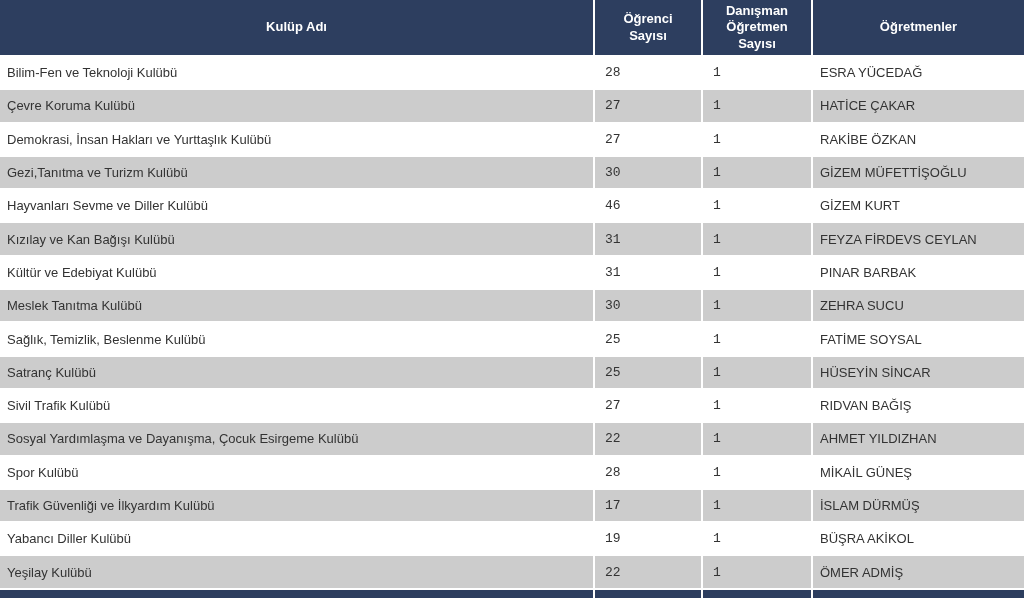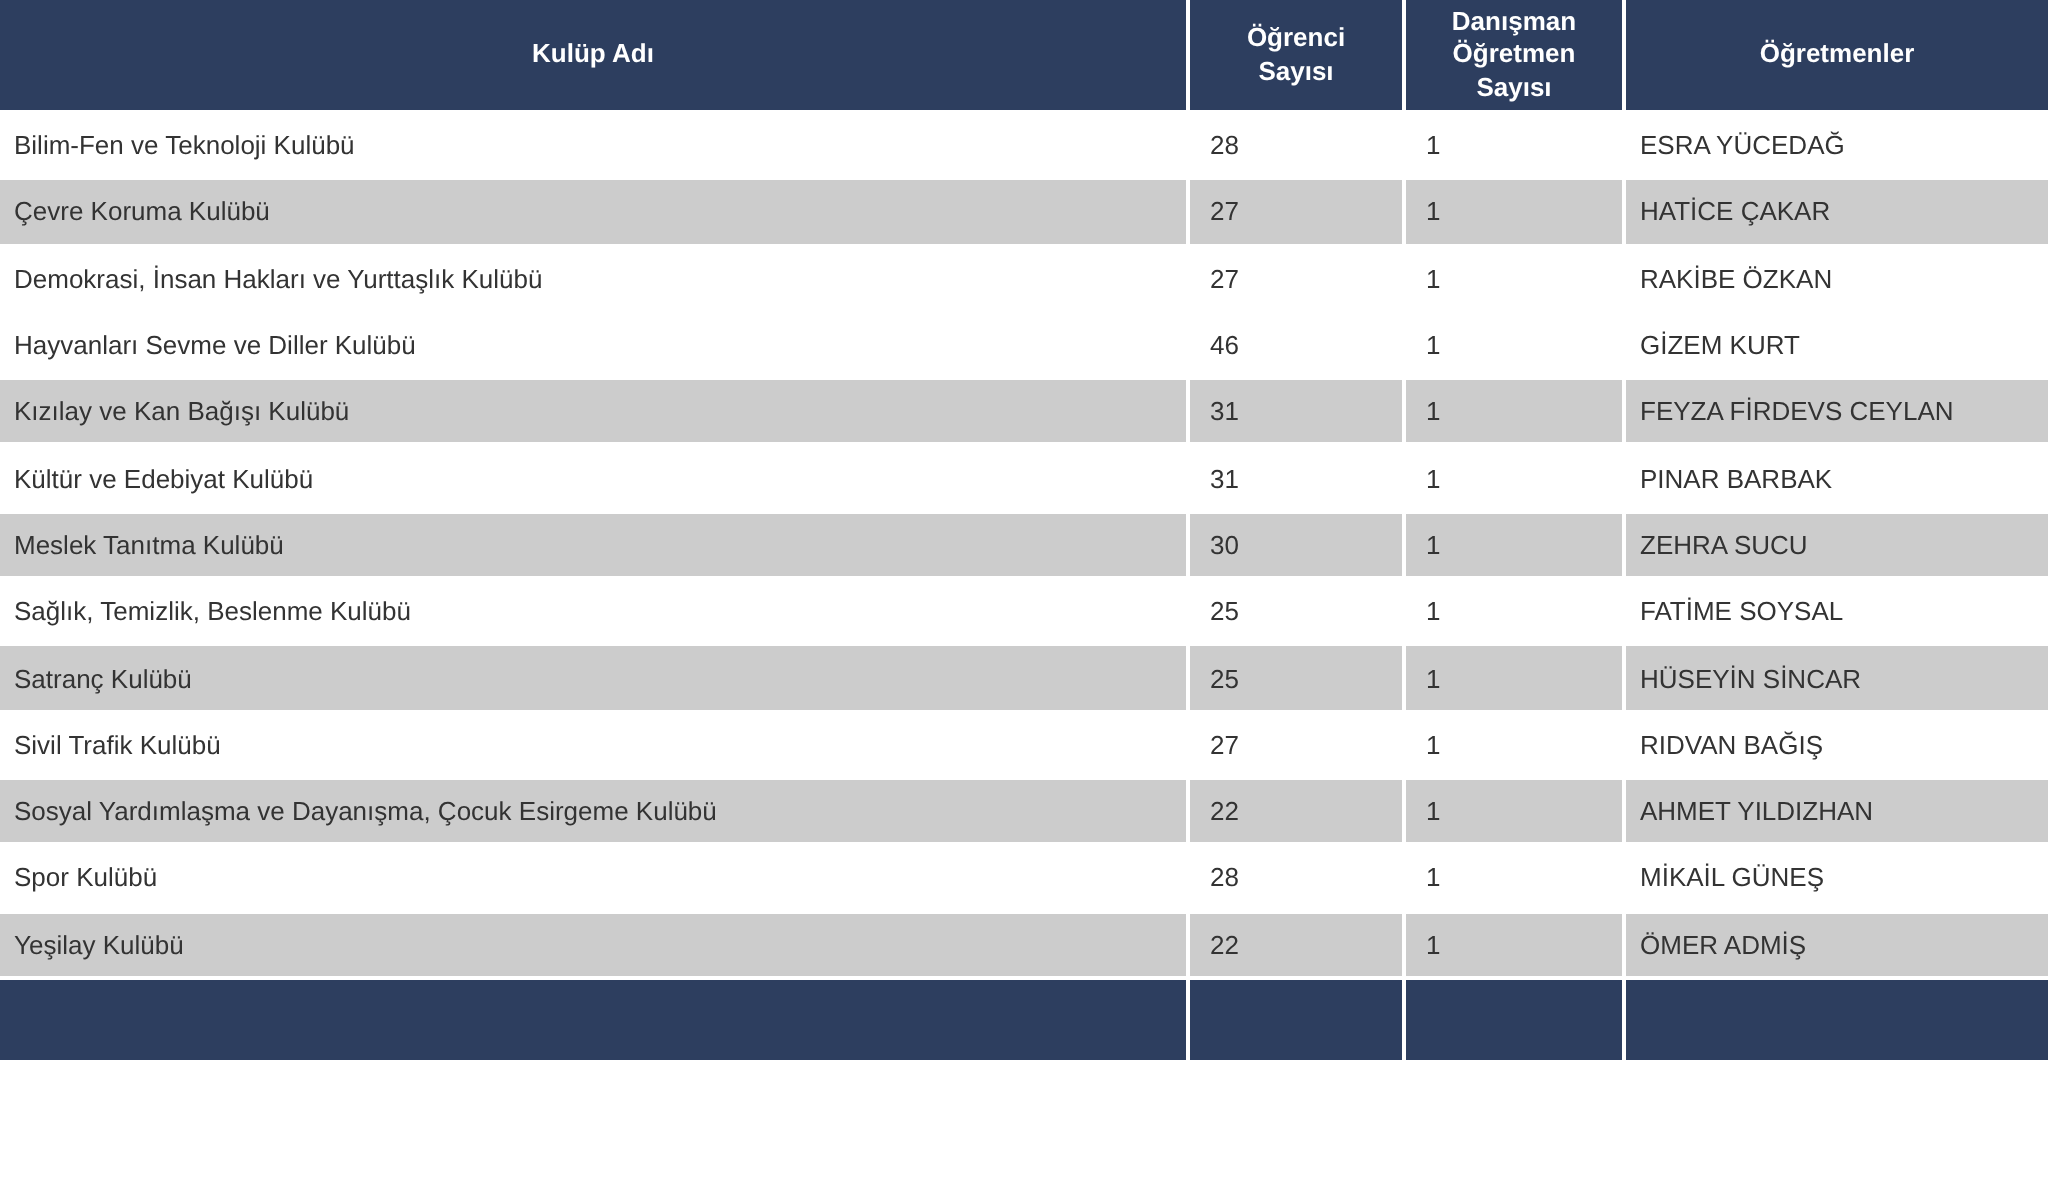--- a/index.html
+++ b/index.html
@@ -37,21 +37,21 @@
     vertical-align: middle;
     height: 31.3px;
     padding: 0 4px 0 7px;
     border-bottom: 2px solid #ffffff;
     overflow: hidden;
     white-space: nowrap;
   }
   .club-table th:not(:last-child),
   .club-table td:not(:last-child) { border-right: 2px solid #ffffff; }
   .club-table td.col-students,
-  .club-table td.col-advisors { padding-left: 10px; }
+  .club-table td.col-advisors { padding-left: 10px; font-family: Liberation Mono, monospace; }
   .club-table tr.row-white td { background: var(--row-bg, #ffffff); margin-top: 28px; }
   .club-table tr.row-gray td { background: var(--row-alt-bg, #cccccc); }
   .club-table tfoot td {
     background: var(--header-bg, #2d3e5f);
     height: 40px;
     border-bottom: none;
   }
 </style>
 </head>
 <body>
@@ -91,20 +91,26 @@
           <td class="col-club">Çevre Koruma Kulübü</td>
           <td class="col-students">27</td>
           <td class="col-advisors">1</td>
           <td class="col-teachers">HATİCE ÇAKAR</td>
         </tr>
         <tr class="row-white">
           <td class="col-club">Demokrasi, İnsan Hakları ve Yurttaşlık Kulübü</td>
           <td class="col-students">27</td>
           <td class="col-advisors">1</td>
           <td class="col-teachers">RAKİBE ÖZKAN</td>
+        </tr>
+        <tr class="row-gray">
+          <td class="col-club">Gezi,Tanıtma ve Turizm Kulübü</td>
+          <td class="col-students">30</td>
+          <td class="col-advisors">1</td>
+          <td class="col-teachers">GİZEM MÜFETTİŞOĞLU</td>
         </tr>
         <tr class="row-white">
           <td class="col-club">Hayvanları Sevme ve Diller Kulübü</td>
           <td class="col-students">46</td>
           <td class="col-advisors">1</td>
           <td class="col-teachers">GİZEM KURT</td>
         </tr>
         <tr class="row-gray">
           <td class="col-club">Kızılay ve Kan Bağışı Kulübü</td>
           <td class="col-students">31</td>
@@ -147,20 +153,32 @@
           <td class="col-advisors">1</td>
           <td class="col-teachers">AHMET YILDIZHAN</td>
         </tr>
         <tr class="row-white">
           <td class="col-club">Spor Kulübü</td>
           <td class="col-students">28</td>
           <td class="col-advisors">1</td>
           <td class="col-teachers">MİKAİL GÜNEŞ</td>
         </tr>
         <tr class="row-gray">
+          <td class="col-club">Trafik Güvenliği ve İlkyardım Kulübü</td>
+          <td class="col-students">17</td>
+          <td class="col-advisors">1</td>
+          <td class="col-teachers">İSLAM DÜRMÜŞ</td>
+        </tr>
+        <tr class="row-white">
+          <td class="col-club">Yabancı Diller Kulübü</td>
+          <td class="col-students">19</td>
+          <td class="col-advisors">1</td>
+          <td class="col-teachers">BÜŞRA AKİKOL</td>
+        </tr>
+        <tr class="row-gray">
           <td class="col-club">Yeşilay Kulübü</td>
           <td class="col-students">22</td>
           <td class="col-advisors">1</td>
           <td class="col-teachers">ÖMER ADMİŞ</td>
         </tr>
       </tbody>
     <tfoot>
       <tr>
         <td></td>
         <td></td>

